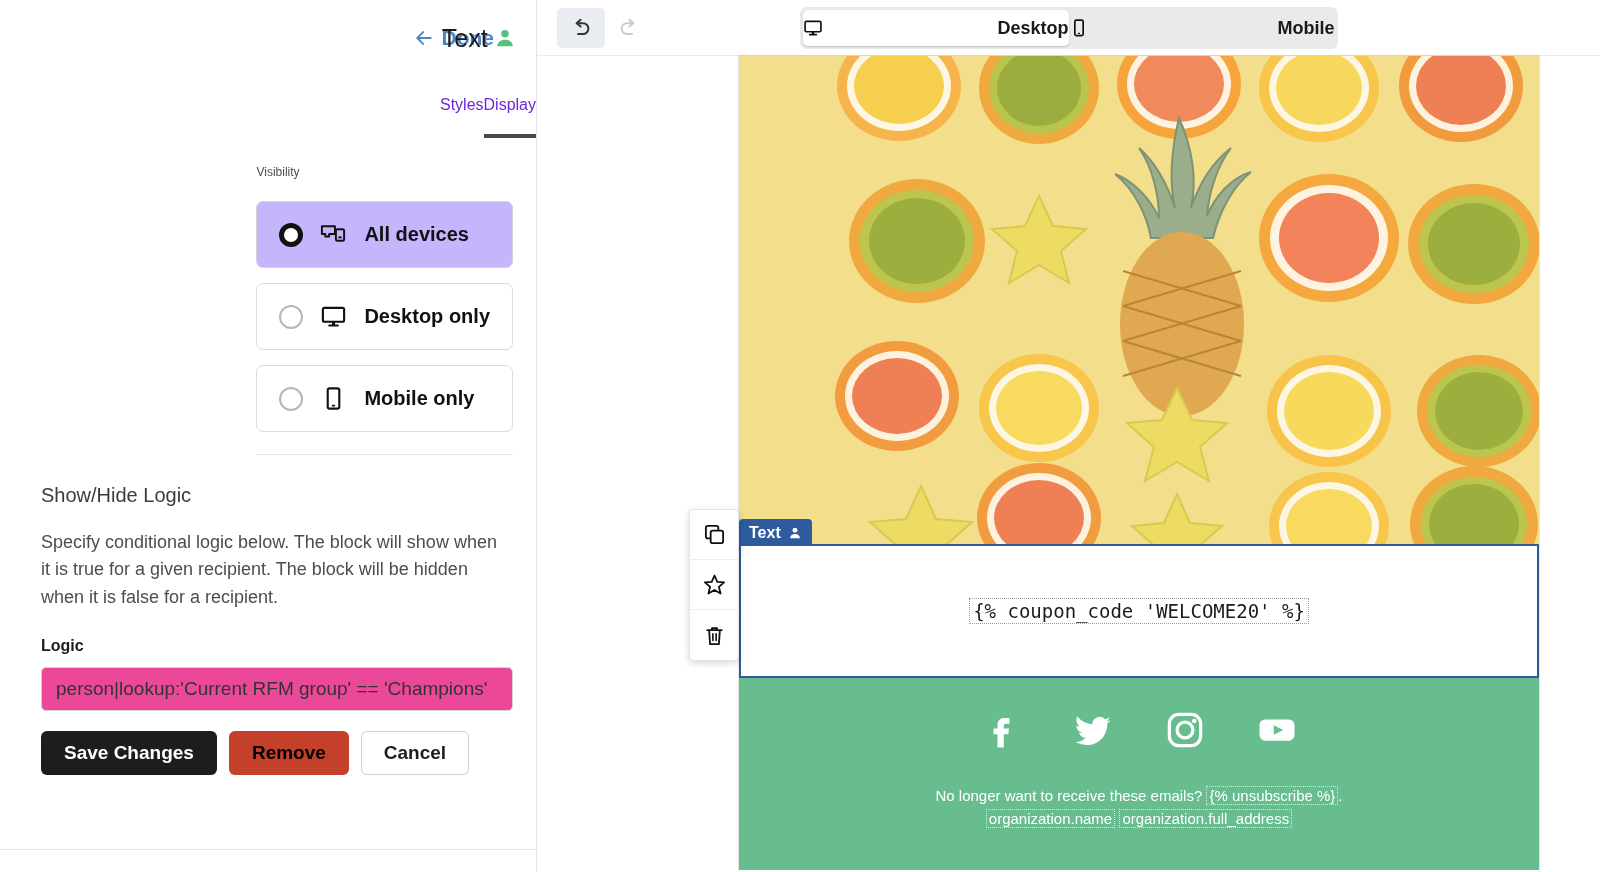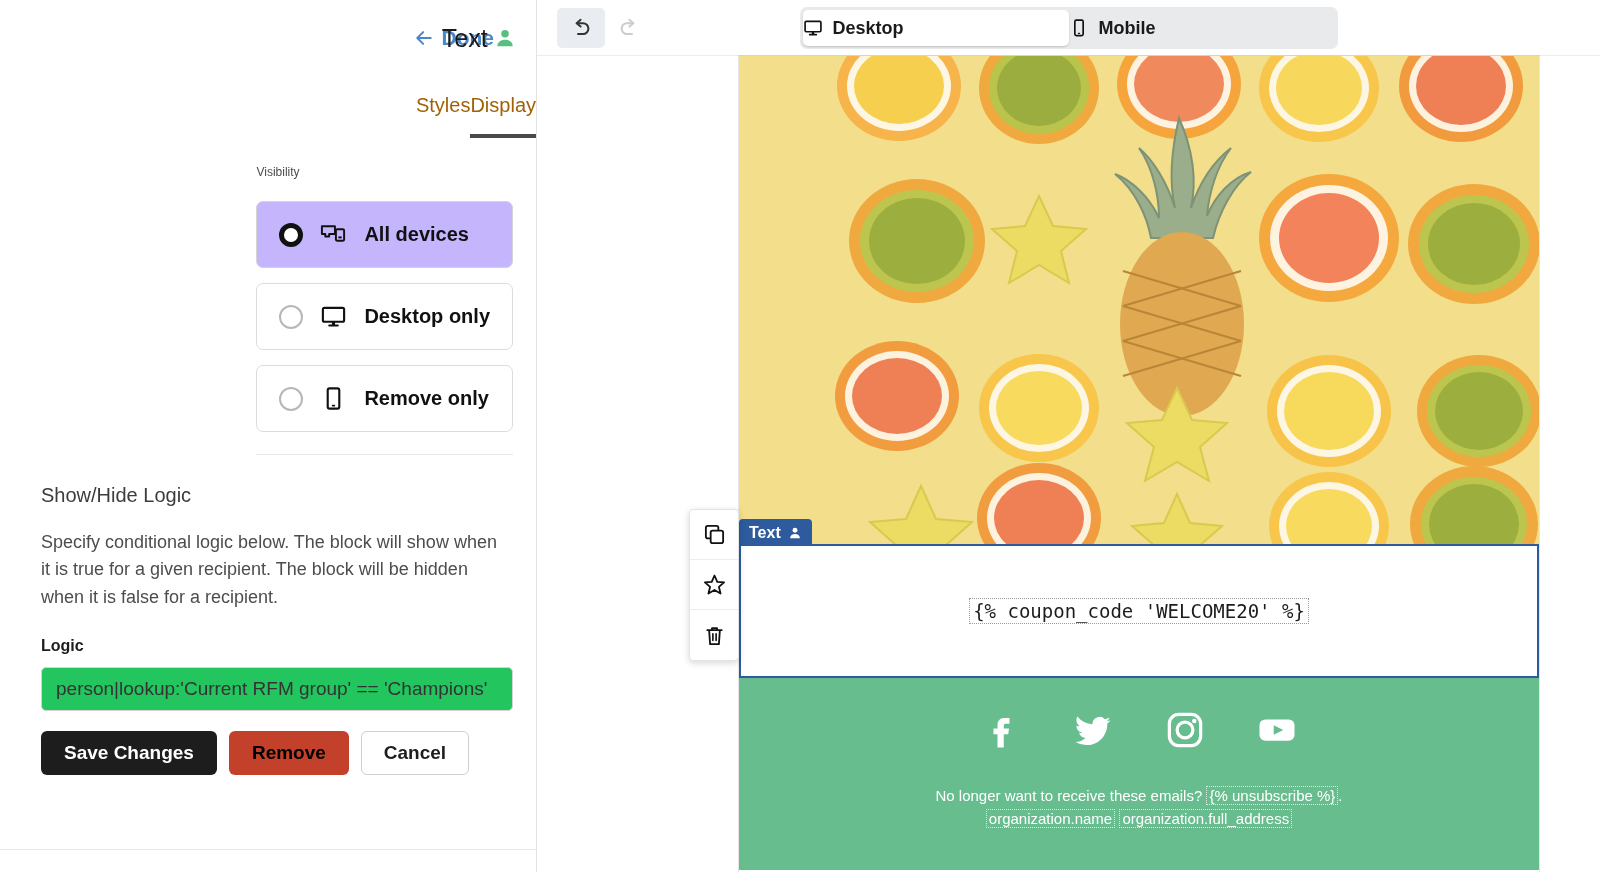--- a/index.html
+++ b/index.html
@@ -36,21 +36,21 @@
     font-size: 25px; color: #1a1a1a; pointer-events: none;
   }
   .person-top {
     margin-left: auto; width: 22px; height: 22px; display: block;
   }
 
   
   .tabs { display: flex; height: 62px; min-height: 62px; }
   .tab {
     flex: 1; display: flex; align-items: center; justify-content: center;
-    font-size: 20px; color: #a16207; cursor: pointer;
+    font-size: 16px; color: #6d28d9; cursor: pointer;
     border-bottom: 4px solid transparent;
   }
   .tab.active { border-bottom-color: #4a4a4a; }
   .tabs-underline {
     height: 1px; background: #e6e6e6; margin-top: -1px;
   }
 
   
   .section { padding: 0 23px; }
   .section-label {
@@ -82,21 +82,21 @@
     margin-top: 22px; max-width: 460px;
   }
   .logic-field-label {
     font-size: 16px; font-weight: bold; color: #1c1c1c; margin: 26px 0 12px 0;
   }
   .logic-input {
     width: 472px; height: 44px;
     border: 1px solid #d4d4d4; border-radius: 5px;
     padding: 0 14px; font-size: 19px; color: #333333;
     font-family: "Liberation Sans", sans-serif;
-    background: #22c55e; outline: none;
+    background: #ec4899; outline: none;
   }
   .btn-row { display: flex; gap: 12px; margin-top: 20px; padding-bottom: 24px; }
   .btn {
     height: 44px; border-radius: 6px; border: 1px solid transparent;
     font-size: 19px; font-weight: bold; cursor: pointer;
     padding: 10px 22px; font-family: "Liberation Sans", sans-serif;
   }
   .btn-dark { background: #1d1d1d; color: #ffffff; }
   .btn-danger { background: #c3412a; color: #000000; }
   .btn-plain { background: #ffffff; color: #1d1d1d; border-color: #cfcfcf; }
@@ -120,21 +120,21 @@
   .icon-btn.enabled { background: #e9edf1; }
   .icon-btn.disabled { background: #ffffff; cursor: default; }
   .seg {
     position: absolute; left: 50%; transform: translateX(-50%);
     top: 7px;
     width: 538px; height: 42px;
     background: #e9eaec; border-radius: 7px;
     display: flex; padding: 3px;
   }
   .seg-item {
-    flex: 1; display: flex; align-items: center; justify-content: flex-start; gap: 10px;
+    flex: 1; display: flex; align-items: center; justify-content: space-between; gap: 10px;
     font-size: 18px; font-weight: bold; color: #1a1a1a; border-radius: 5px;
     cursor: pointer;
   }
   .seg-item.active { background: #ffffff; box-shadow: 0 1px 2px rgba(0,0,0,.18); }
   .seg-icon { width: 20px; height: 20px; display: block; }
 
   
   .email {
     position: absolute; left: 202px; top: 56px;
     width: 800px; height: 816px;
@@ -248,21 +248,21 @@
         </svg>
         <span class="radio-label">Desktop only</span>
       </div>
 
       <div class="radio-card">
         <span class="radio"></span>
         <svg class="radio-icon" viewBox="0 0 28 28">
           <rect x="8" y="3.5" width="12" height="21" rx="2" fill="none" stroke="#111" stroke-width="2.2"></rect>
           <rect x="12.2" y="20.4" width="3.6" height="1.8" rx=".9" fill="#111"></rect>
         </svg>
-        <span class="radio-label">Remove only</span>
+        <span class="radio-label">Mobile only</span>
       </div>
 
       <div class="divider"></div>
     </div>
 
     <div class="section">
       <div class="logic-title">Show/Hide Logic</div>
       <div class="logic-desc">Specify conditional logic below. The block will show when it is true for a given recipient. The block will be hidden when it is false for a recipient.</div>
       <div class="logic-field-label">Logic</div>
       <input class="logic-input" type="text" value="person|lookup:'Current RFM group' == 'Champions'" placeholder="Enter logic" style="">

